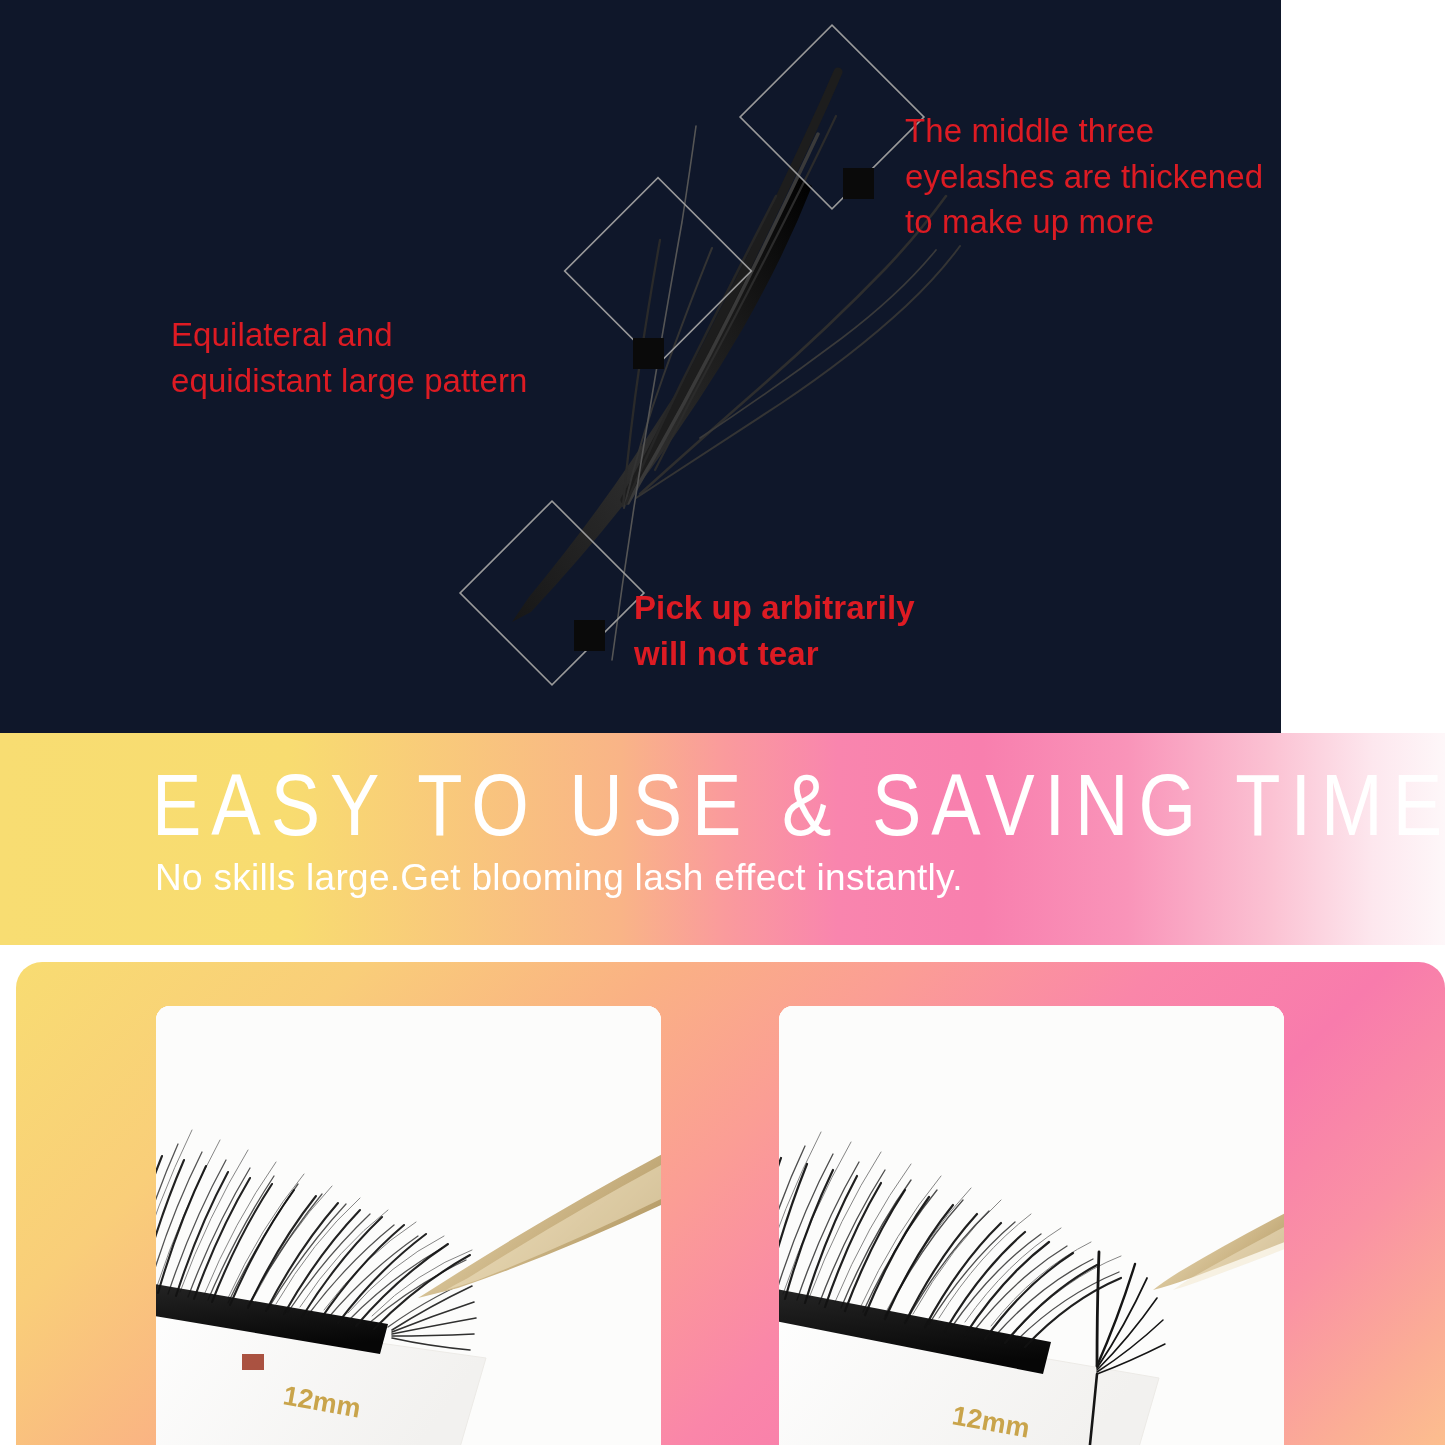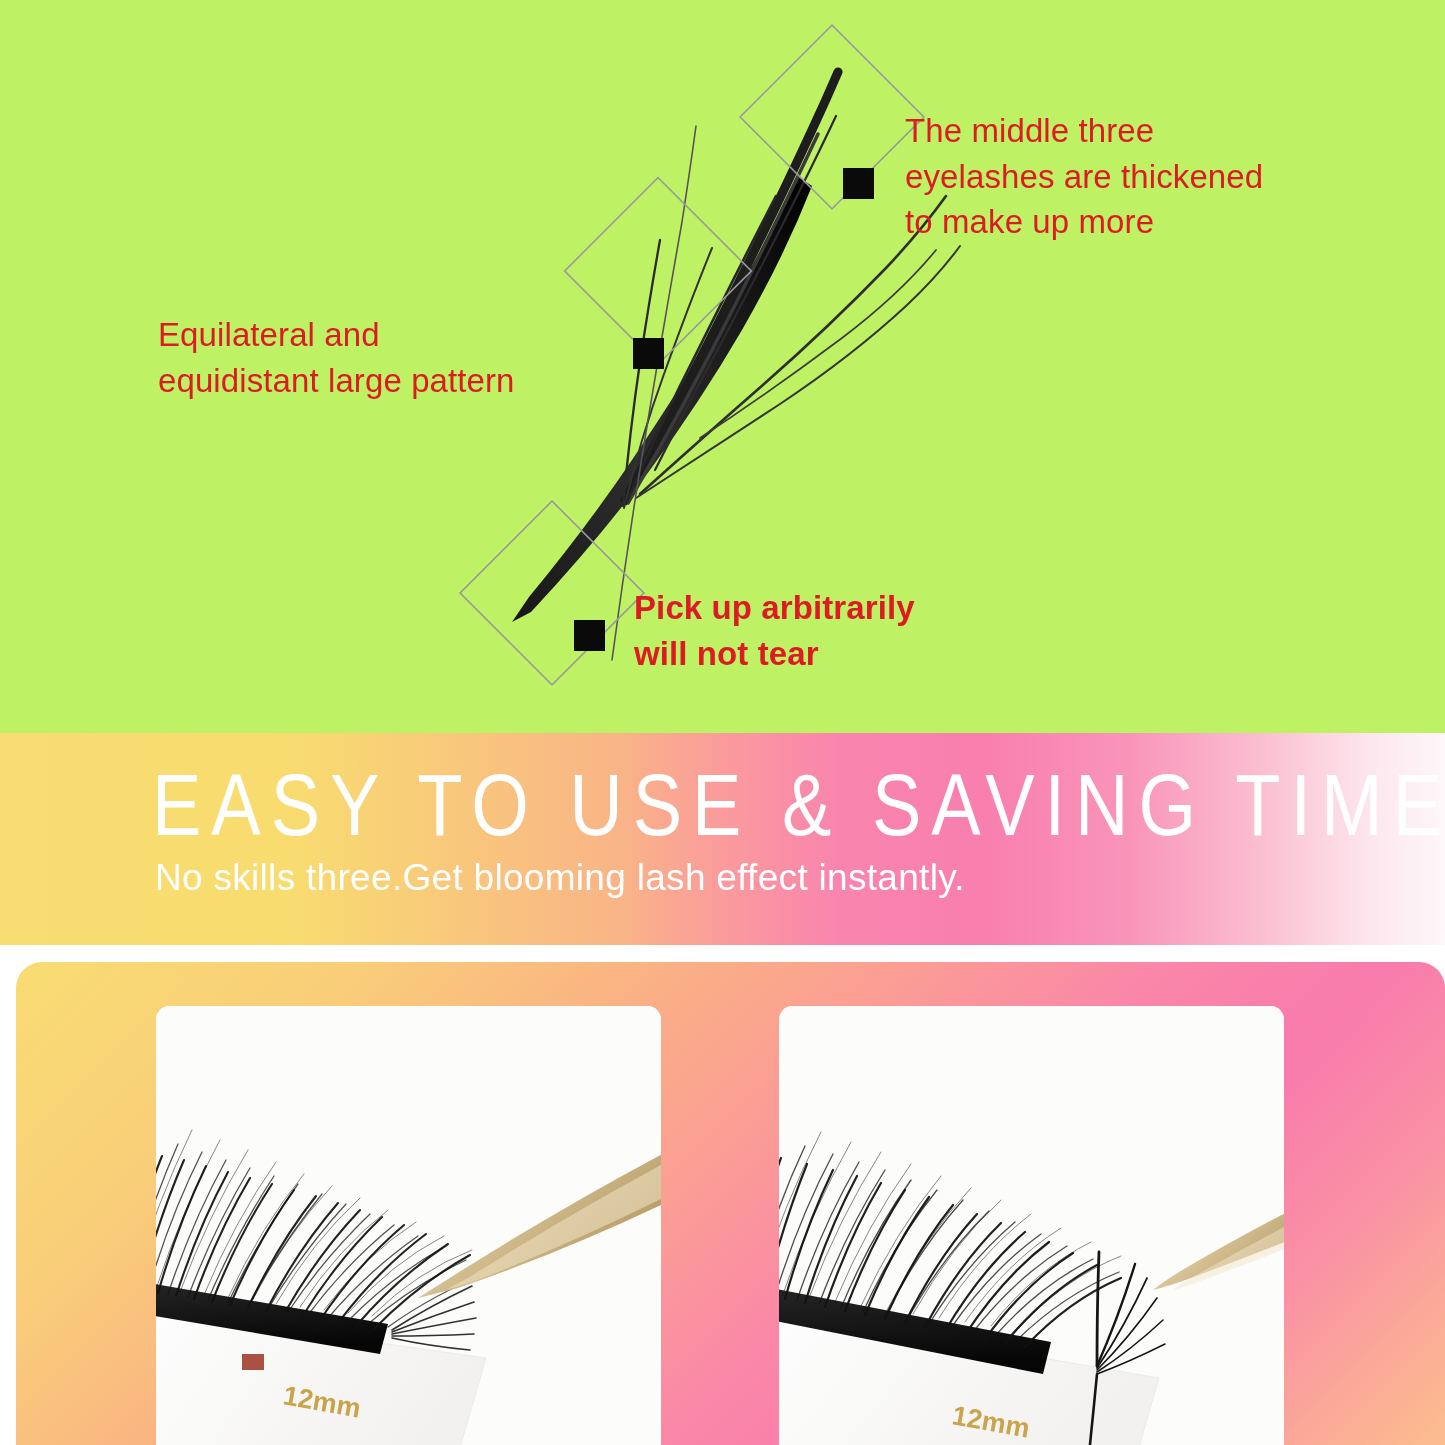--- a/index.html
+++ b/index.html
@@ -6,34 +6,34 @@
   body{
     width:1445px;height:1445px;
     background:#ffffff;
     font-family:"Liberation Sans", sans-serif;
     overflow:hidden;
     position:relative;
   }
   .page{position:relative;width:1445px;height:1445px;overflow:hidden;background:#fff;}
 
   
-  .top-section{position:absolute;left:0;top:0;width:1445px;height:733px;background:#bef264;overflow:hidden;}
+  .top-section{position:absolute;left:0;top:0;width:1281px;height:733px;background:#0f172a;overflow:hidden;}
   .top-art{position:absolute;left:0;top:0;width:1445px;height:733px;}
 
   .callout{
     position:absolute;
     color:#DD1B23;
     font-size:33px;
     line-height:1.38;
     font-weight:400;
     white-space:pre-line;
     letter-spacing:0.1px;
   }
   .callout-tr{left:905px;top:108px;}
-  .callout-l{left:158px;top:312px;}
+  .callout-l{left:171px;top:312px;}
   .callout-b{left:634px;top:585px;font-weight:bold;}
 
   
   .banner{
     position:absolute;left:0;top:733px;width:1445px;height:212px;
     background:linear-gradient(90deg,
        #F8DD72 0%,
        #F8DC70 20%,
        #F9B487 43%,
        #FA9B9C 50%,
@@ -145,21 +145,21 @@
 eyelashes are thickened
 to make up more</div>
     <div class="callout callout-l">Equilateral and
 equidistant large pattern</div>
     <div class="callout callout-b">Pick up arbitrarily
 will not tear</div>
   </div>
 
   <div class="banner">
     <div class="banner-title">EASY TO USE &amp; SAVING TIME</div>
-    <div class="banner-sub">No skills three.Get blooming lash effect instantly.</div>
+    <div class="banner-sub">No skills large.Get blooming lash effect instantly.</div>
   </div>
 
   <div class="bottom-section">
     <div class="bottom-panel">
 
       <div class="photo-card card-left">
         <div class="photo-inner">
           <svg class="svgfull" viewBox="0 0 505 455" preserveAspectRatio="none">
             <defs>
               <linearGradient id="trayL" x1="0" y1="0" x2="1" y2="0.3">

